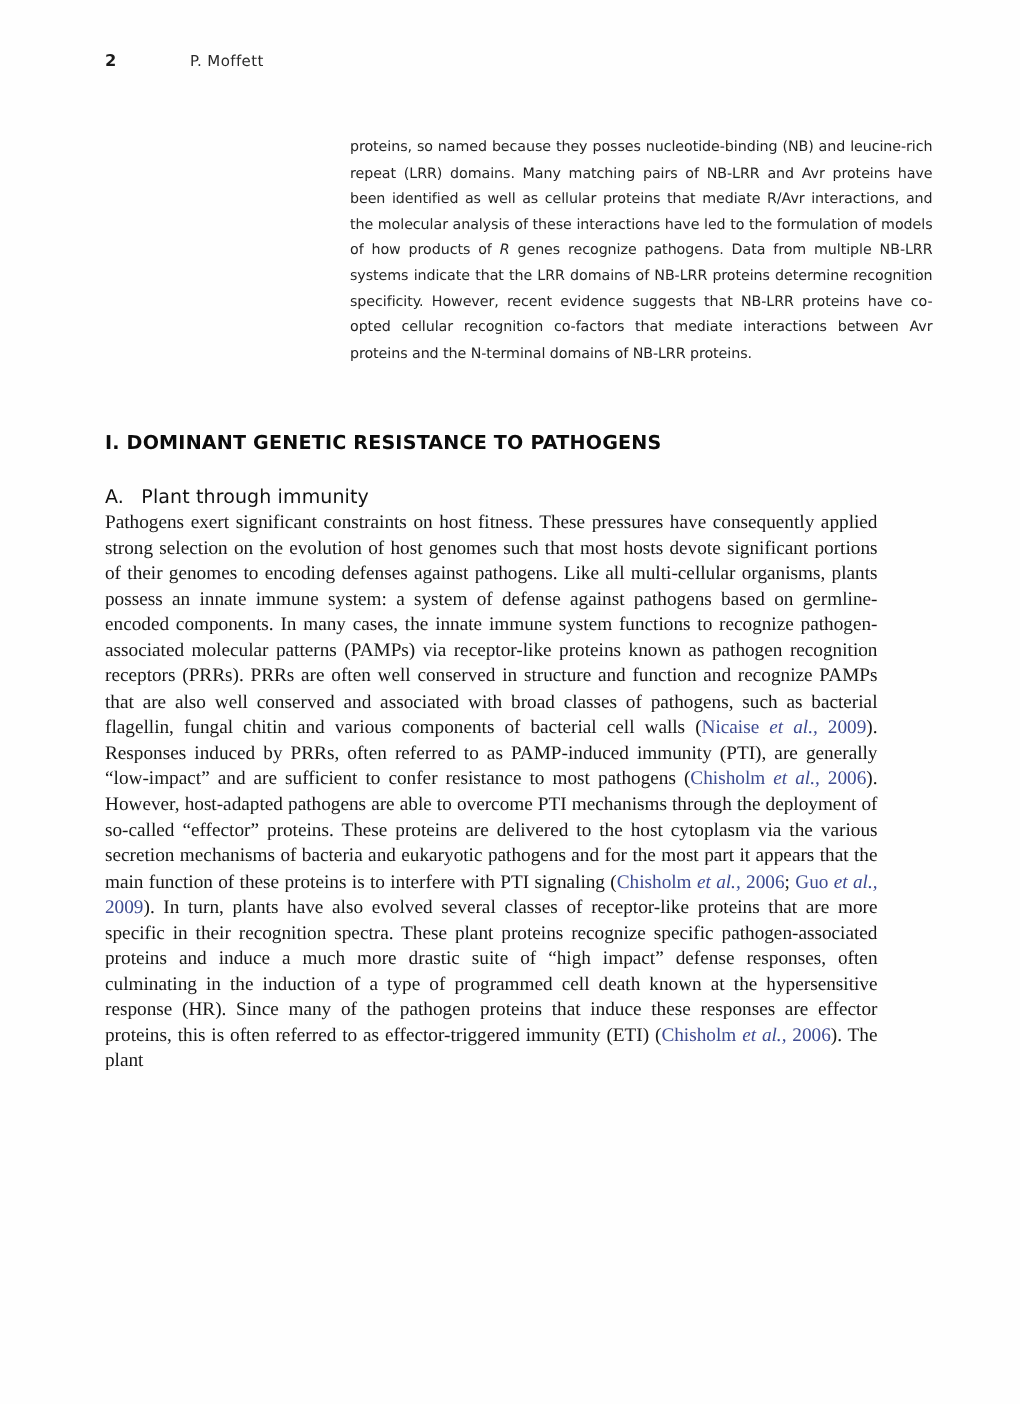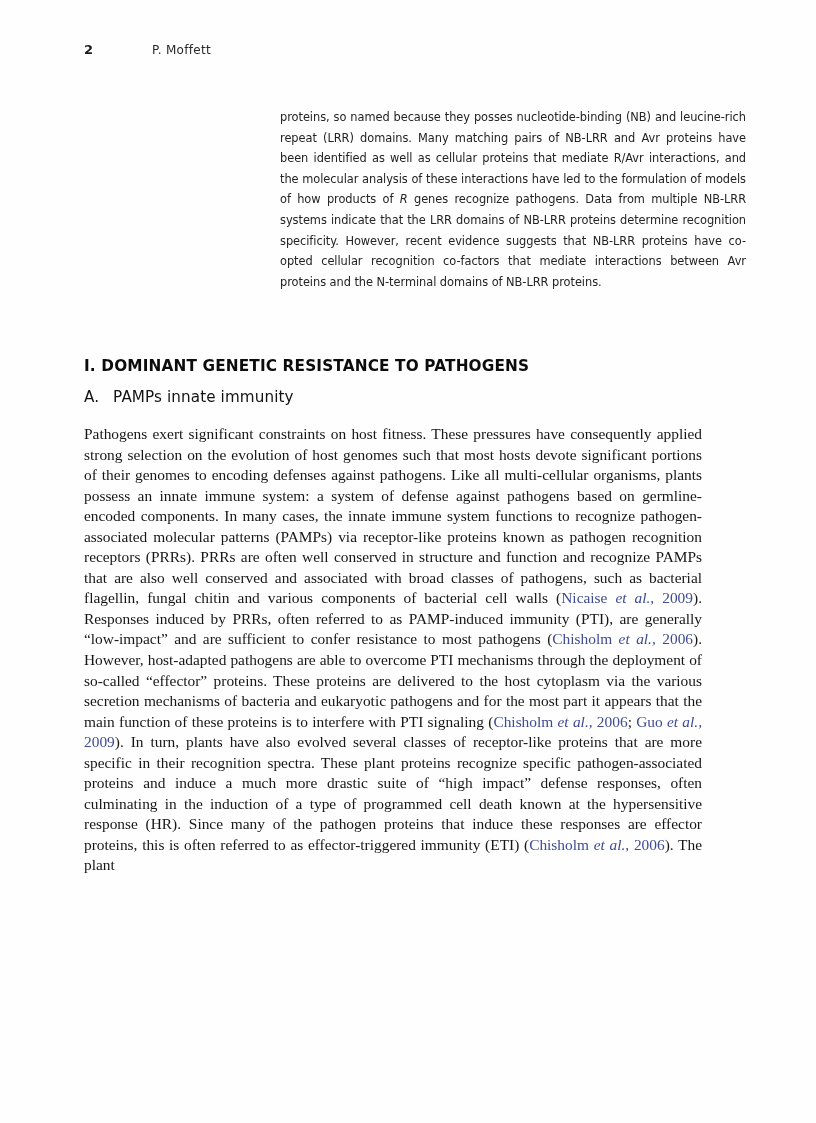--- a/index.html
+++ b/index.html
@@ -68,39 +68,38 @@
   .heading-1 {
     position: absolute;
     top: 345px;
     left: 84px;
     width: 620px;
     font-family: "DejaVu Sans", sans-serif;
     font-weight: bold;
     font-size: 15.3px;
     letter-spacing: 0.15px;
     color: #0c0c0c;
-    margin-top: 12px;
   }
   .heading-2 {
     position: absolute;
     top: 388px;
     left: 84px;
     width: 620px;
     font-family: "DejaVu Sans", sans-serif;
     font-weight: normal;
     font-size: 15.2px;
     letter-spacing: 0.1px;
     color: #121212;
   }
   .heading-2 .lbl { margin-left: 9px; }
 
   
   .body-text {
     position: absolute;
-    top: 424px;
+    top: 408px;
     left: 84px;
     width: 618px;
     font-family: "Liberation Serif", serif;
     font-size: 15.4px;
     line-height: 20.55px;
     text-align: justify;
     text-justify: inter-word;
     color: #161616;
   }
   .body-text p { margin: 0; }
@@ -119,20 +118,20 @@
 
   <div class="abstract"><span>proteins, so named because they posses nucleotide-binding (NB) and leucine-rich repeat (LRR) domains. Many matching pairs of NB-LRR and Avr proteins have been identified as well as cellular proteins that mediate R/Avr interactions, and the molecular analysis of these interactions have led to the formulation of models of how products of </span><i>R</i><span> genes recognize pathogens. Data from multiple NB-LRR systems indicate that the LRR domains of NB-LRR proteins determine recognition specificity. However, recent evidence suggests that NB-LRR proteins have co-opted cellular recognition co-factors that mediate interactions between Avr proteins and the N-terminal domains of NB-LRR proteins.</span></div>
 
   <div class="heading-1">
     <span>I.</span>
     <span class="lbl">DOMINANT GENETIC RESISTANCE TO PATHOGENS</span>
   </div>
 
   <div class="heading-2">
     <span>A.</span>
-    <span class="lbl">PAMPs innate immunity</span>
+    <span class="lbl">Plant through immunity</span>
   </div>
 
   <div class="body-text">
     <p><span>Pathogens exert significant constraints on host fitness. These pressures have consequently applied strong selection on the evolution of host genomes such that most hosts devote significant portions of their genomes to encoding defenses against pathogens. Like all multi-cellular organisms, plants possess an innate immune system: a system of defense against pathogens based on germline-encoded components. In many cases, the innate immune system functions to recognize pathogen-associated molecular patterns (PAMPs) via receptor-like proteins known as pathogen recognition receptors (PRRs). PRRs are often well conserved in structure and function and recognize PAMPs that are also well conserved and associated with broad classes of pathogens, such as bacterial flagellin, fungal chitin and various components of bacterial cell walls (</span><span class="cite">Nicaise </span><span class="cite ital">et al.,</span><span class="cite"> 2009</span><span>). Responses induced by PRRs, often referred to as PAMP-induced immunity (PTI), are generally “low-impact” and are sufficient to confer resistance to most pathogens (</span><span class="cite">Chisholm </span><span class="cite ital">et al.,</span><span class="cite"> 2006</span><span>). However, host-adapted pathogens are able to overcome PTI mechanisms through the deployment of so-called “effector” proteins. These proteins are delivered to the host cytoplasm via the various secretion mechanisms of bacteria and eukaryotic pathogens and for the most part it appears that the main function of these proteins is to interfere with PTI signaling (</span><span class="cite">Chisholm </span><span class="cite ital">et al.,</span><span class="cite"> 2006</span><span>; </span><span class="cite">Guo </span><span class="cite ital">et al.,</span><span class="cite"> 2009</span><span>). In turn, plants have also evolved several classes of receptor-like proteins that are more specific in their recognition spectra. These plant proteins recognize specific pathogen-associated proteins and induce a much more drastic suite of “high impact” defense responses, often culminating in the induction of a type of programmed cell death known at the hypersensitive response (HR). Since many of the pathogen proteins that induce these responses are effector proteins, this is often referred to as effector-triggered immunity (ETI) (</span><span class="cite">Chisholm </span><span class="cite ital">et al.,</span><span class="cite"> 2006</span><span>). The plant</span></p>
   </div>
 
 </div>
 
 </body></html>

